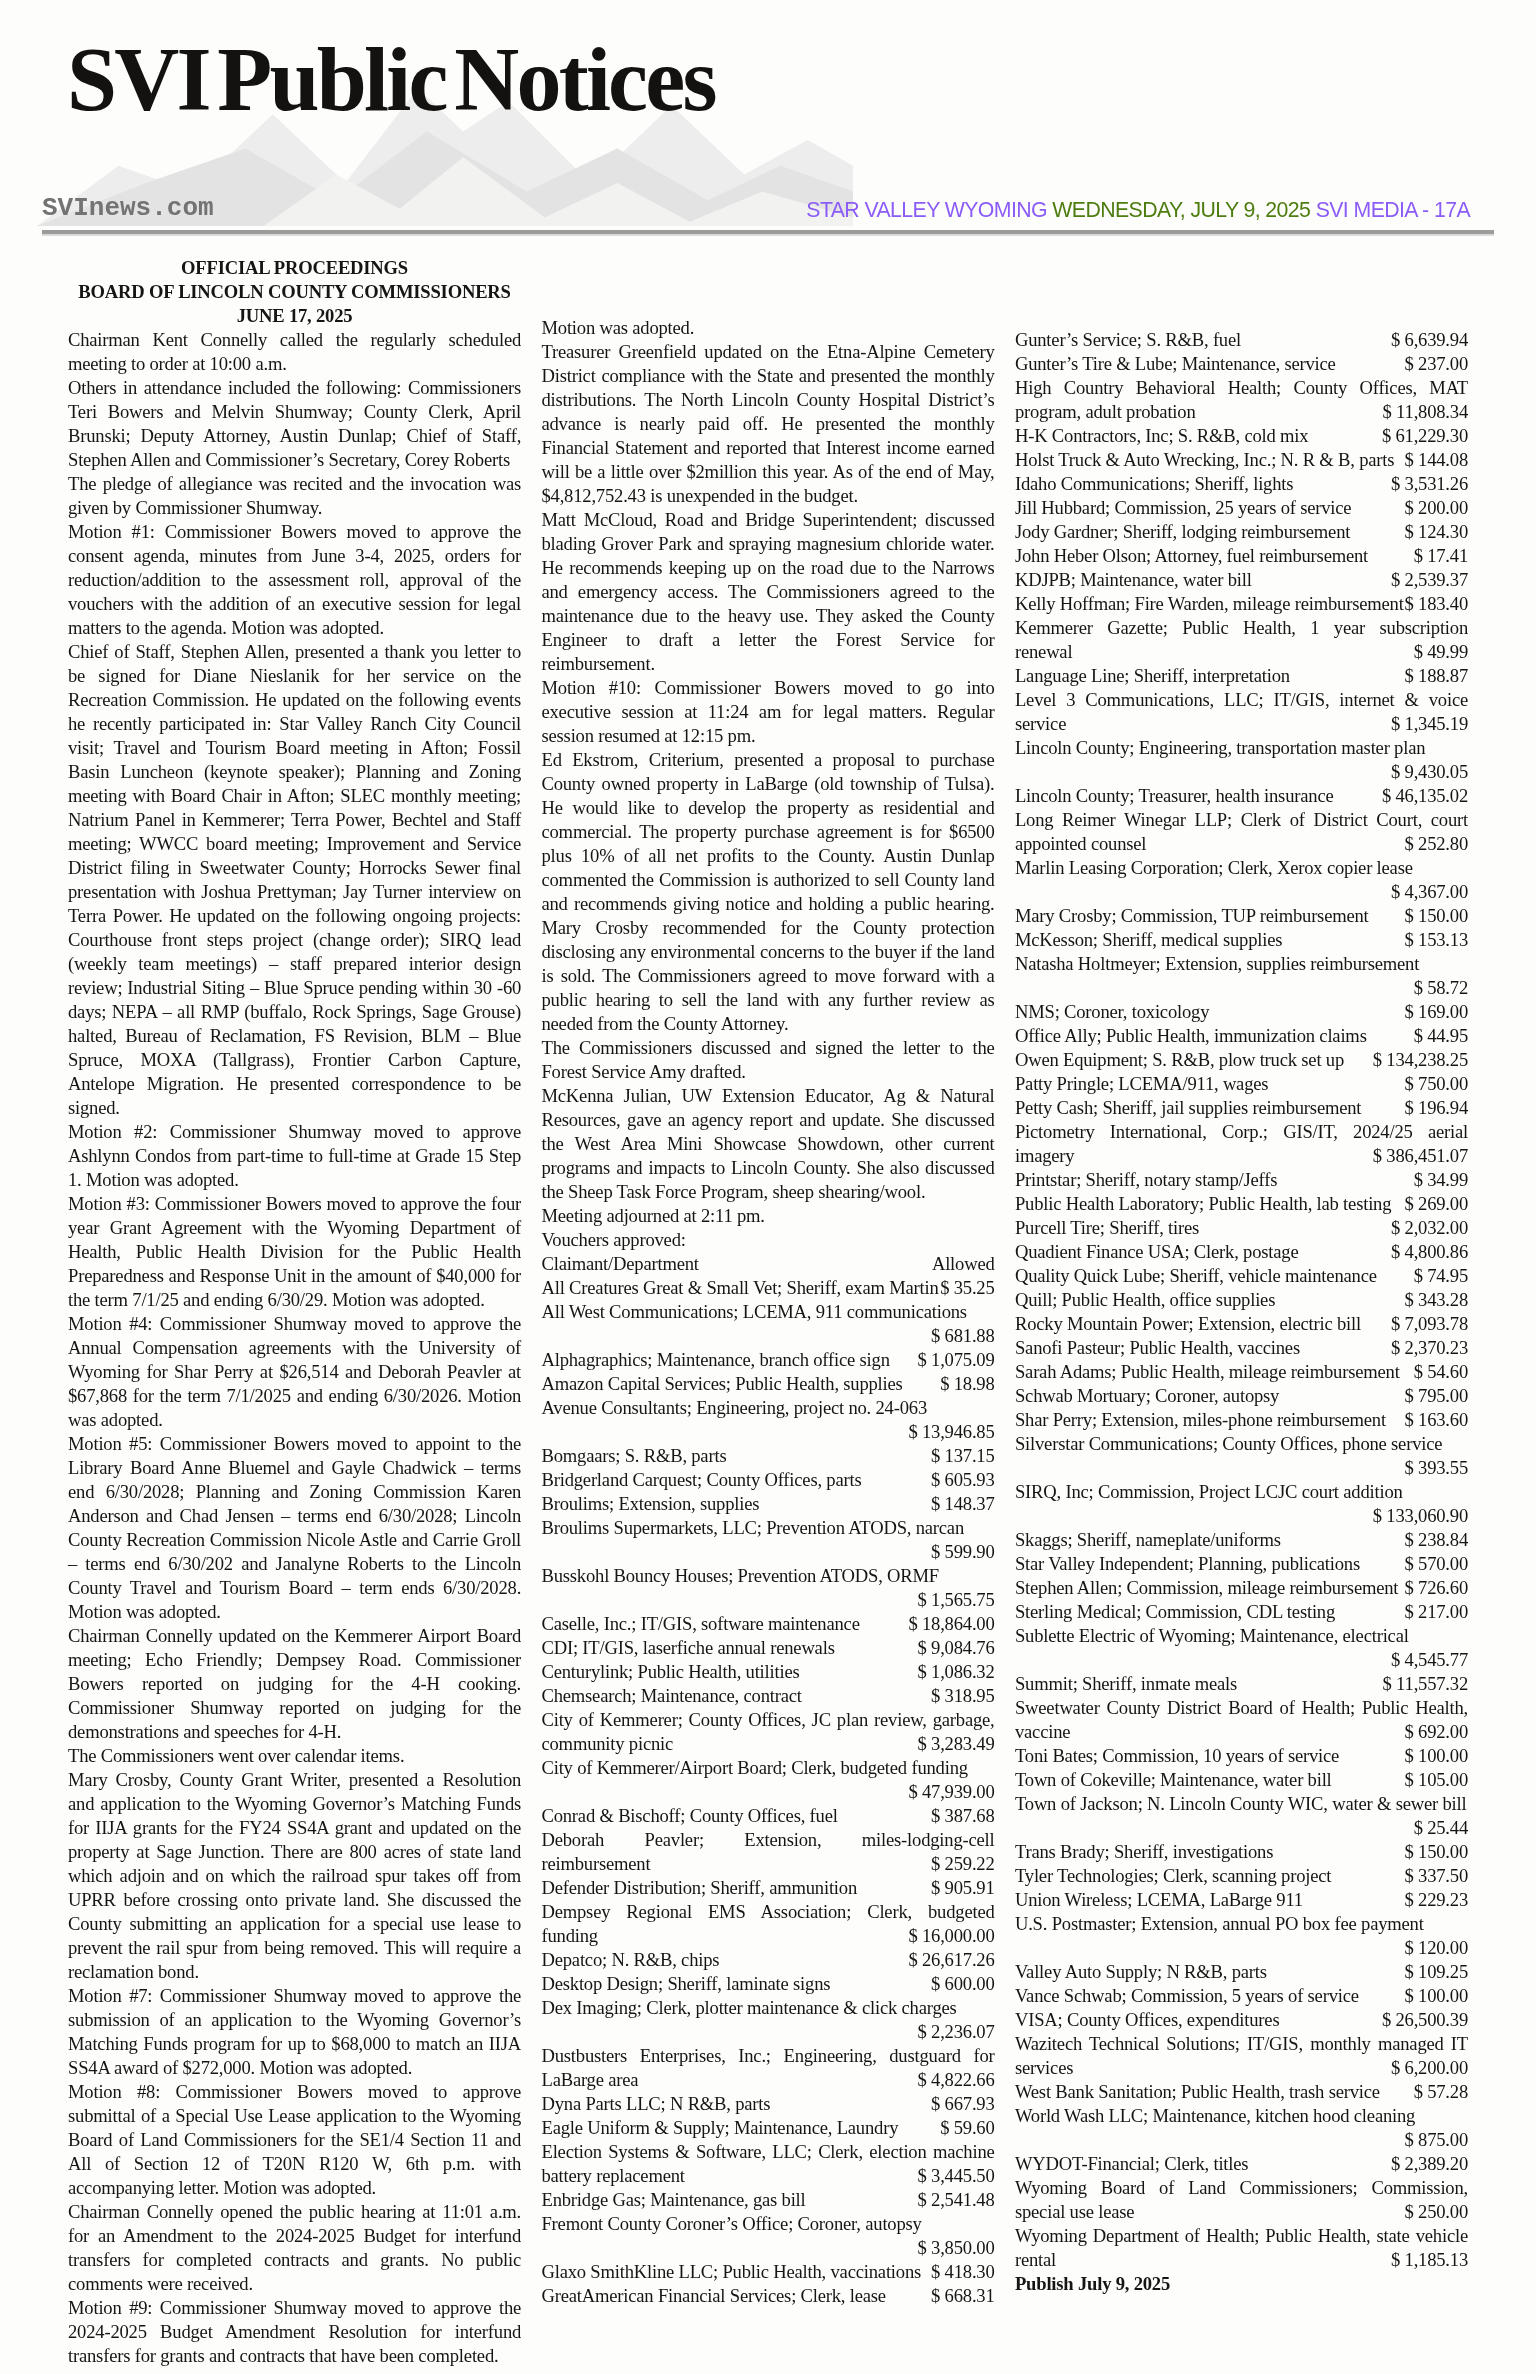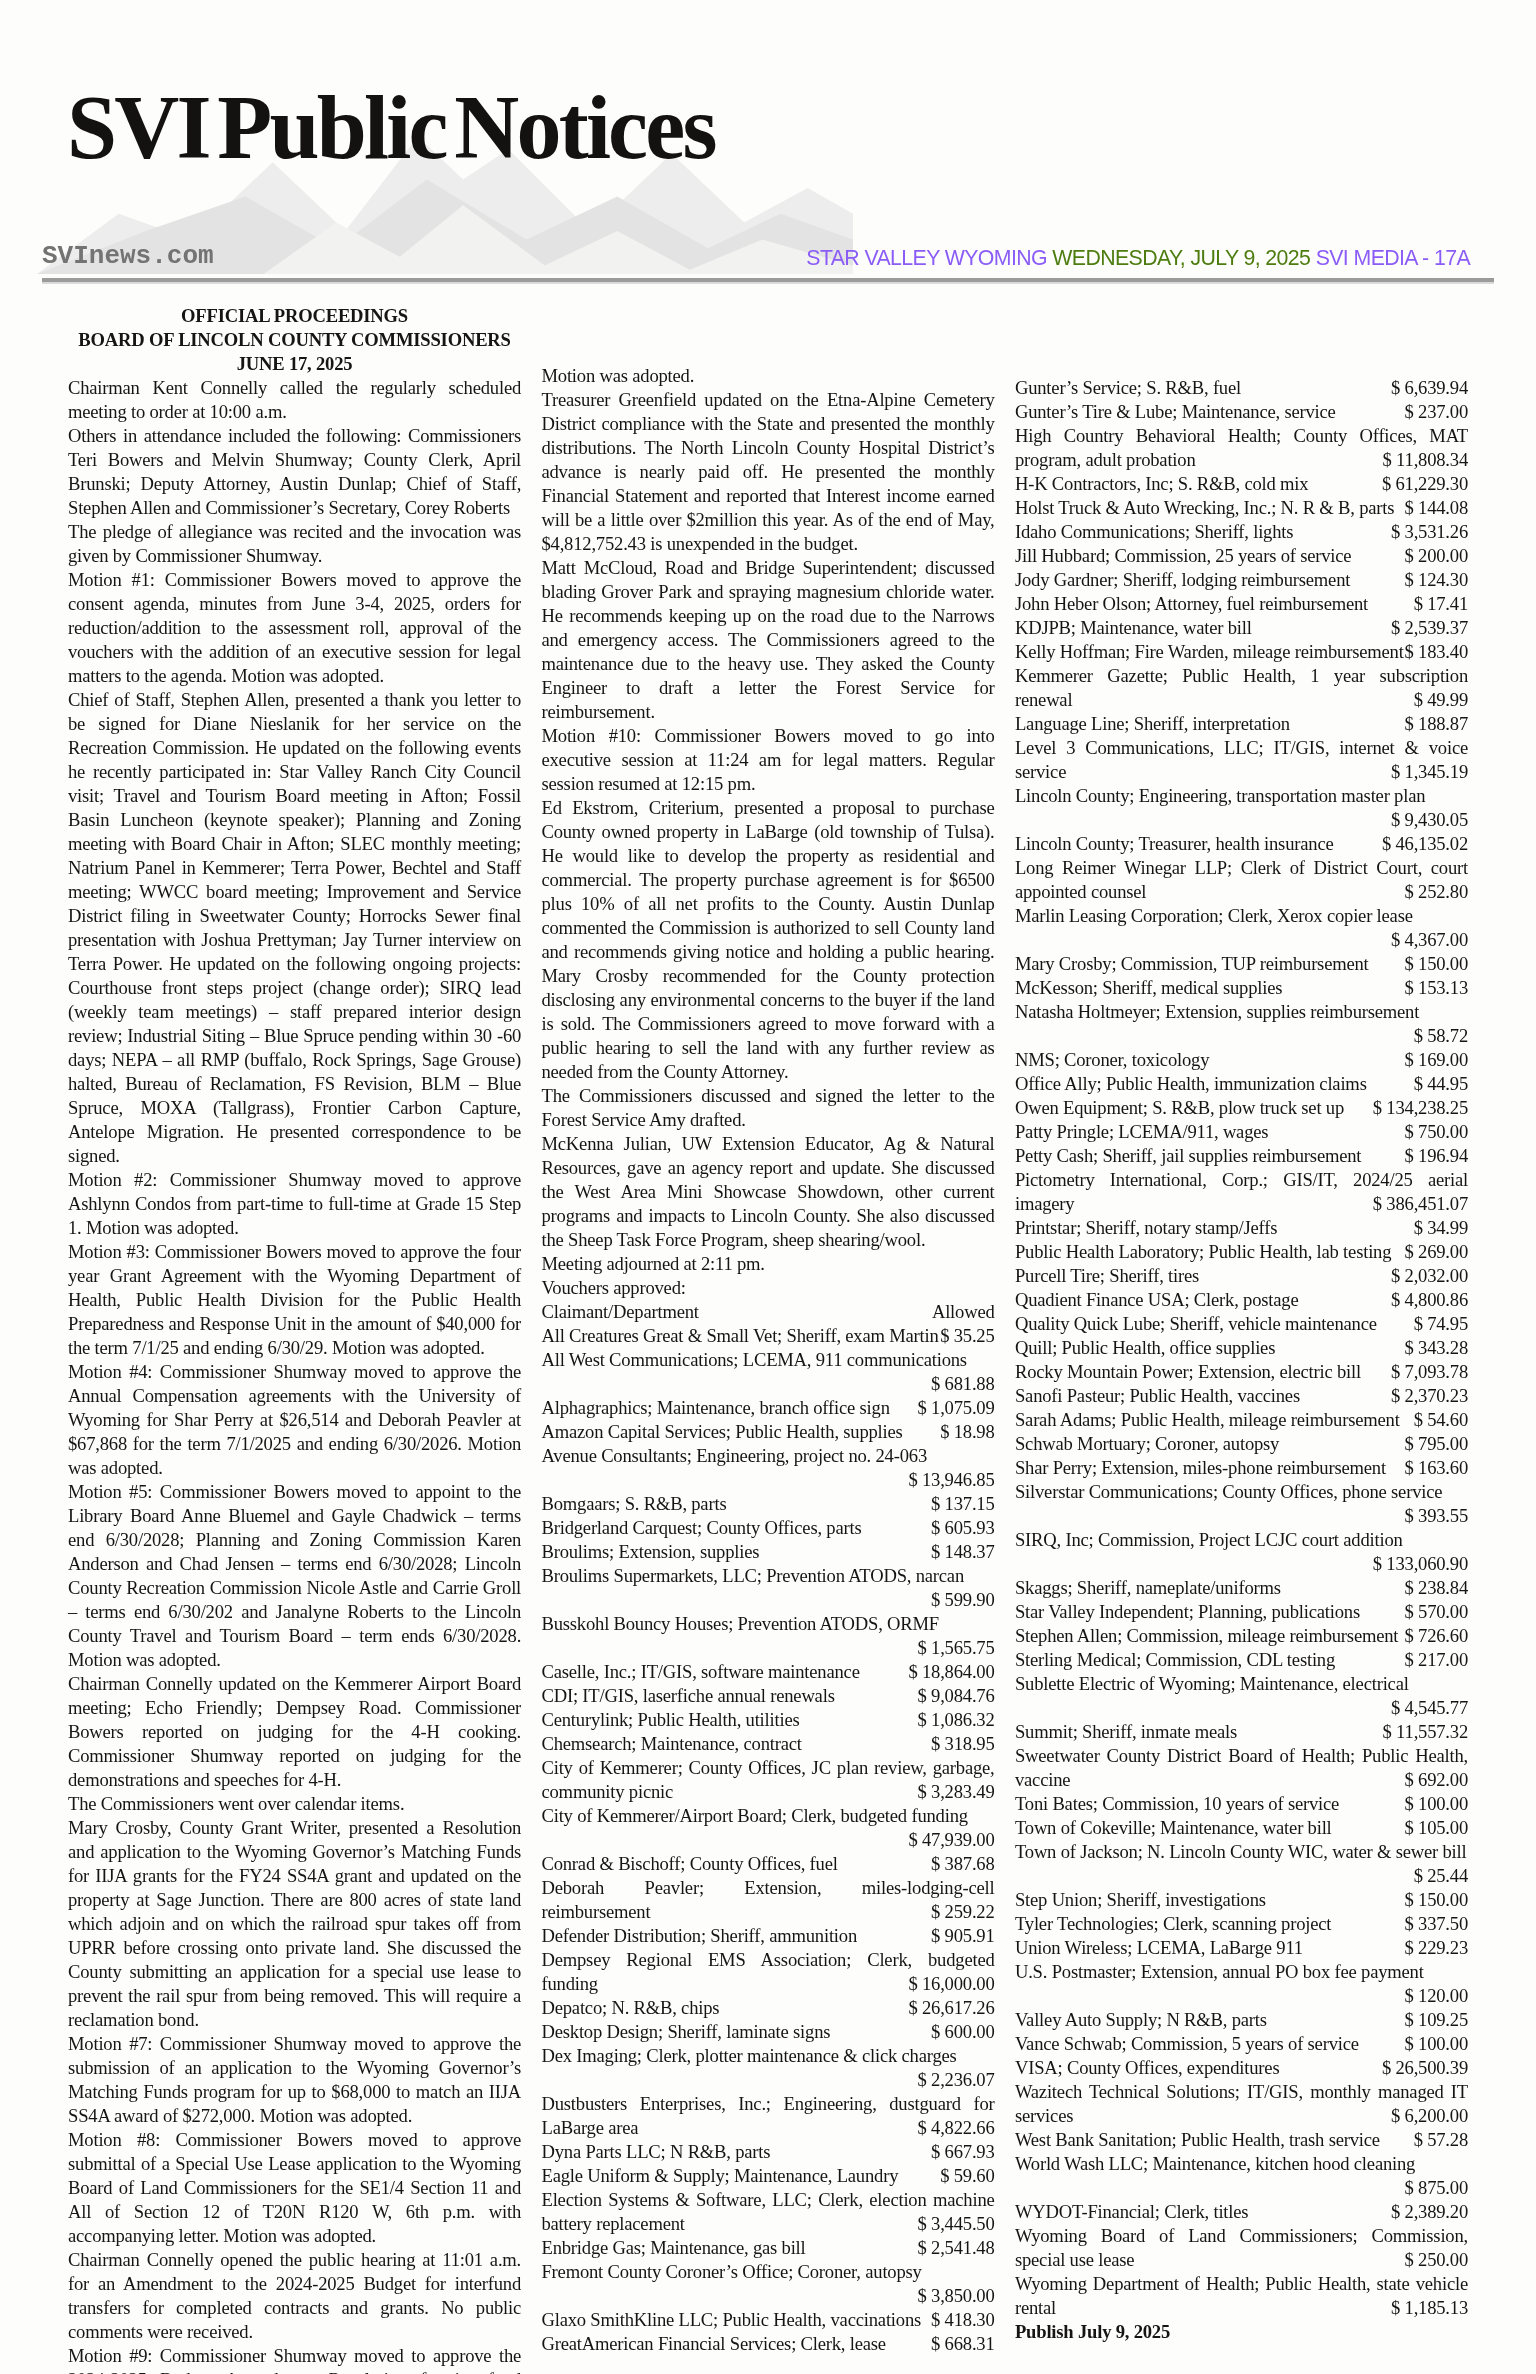--- a/index.html
+++ b/index.html
@@ -6,21 +6,21 @@
   body{
     width:1536px;height:2375px;
     background:#fdfdfc;
     overflow:hidden;
     font-family:"Liberation Serif", serif;
     color:#161514;
     -webkit-font-smoothing:antialiased;
   }
   .page{position:relative;width:1536px;height:2375px;}
   
-  header{position:relative;height:230px;margin-top:48px;}
+  header{position:relative;height:230px;}
   .mountains{position:absolute;left:37px;top:54px;width:816px;height:172px;z-index:0;}
   h1.title{
     position:absolute;left:67px;top:28px;margin:0;z-index:1;
     font-size:90px;font-weight:bold;letter-spacing:-2.8px;word-spacing:-11px;
     color:#141210;
   }
   .byline{
     position:absolute;left:42px;right:66px;bottom:7.4px;z-index:2;
     display:flex;justify-content:space-between;align-items:flex-end;
   }
@@ -274,21 +274,21 @@
           <div class="v"><span class="desc">Summit; Sheriff, inmate meals</span> <span class="amt">$ 11,557.32</span></div>
 
           <div class="v"><span class="desc">Sweetwater County District Board of Health; Public Health, vaccine</span> <span class="amt">$ 692.00</span></div>
 
           <div class="v"><span class="desc">Toni Bates; Commission, 10 years of service</span> <span class="amt">$ 100.00</span></div>
 
           <div class="v"><span class="desc">Town of Cokeville; Maintenance, water bill</span> <span class="amt">$ 105.00</span></div>
 
           <div class="v"><span class="desc">Town of Jackson; N. Lincoln County WIC, water &amp; sewer bill</span> <span class="amt">$ 25.44</span></div>
 
-          <div class="v"><span class="desc">Step Union; Sheriff, investigations</span> <span class="amt">$ 150.00</span></div>
+          <div class="v"><span class="desc">Trans Brady; Sheriff, investigations</span> <span class="amt">$ 150.00</span></div>
 
           <div class="v"><span class="desc">Tyler Technologies; Clerk, scanning project</span> <span class="amt">$ 337.50</span></div>
 
           <div class="v"><span class="desc">Union Wireless; LCEMA, LaBarge 911</span> <span class="amt">$ 229.23</span></div>
 
           <div class="v"><span class="desc">U.S. Postmaster; Extension, annual PO box fee payment</span> <span class="amt">$ 120.00</span></div>
 
           <div class="v"><span class="desc">Valley Auto Supply; N R&amp;B, parts</span> <span class="amt">$ 109.25</span></div>
 
           <div class="v"><span class="desc">Vance Schwab; Commission, 5 years of service</span> <span class="amt">$ 100.00</span></div>

